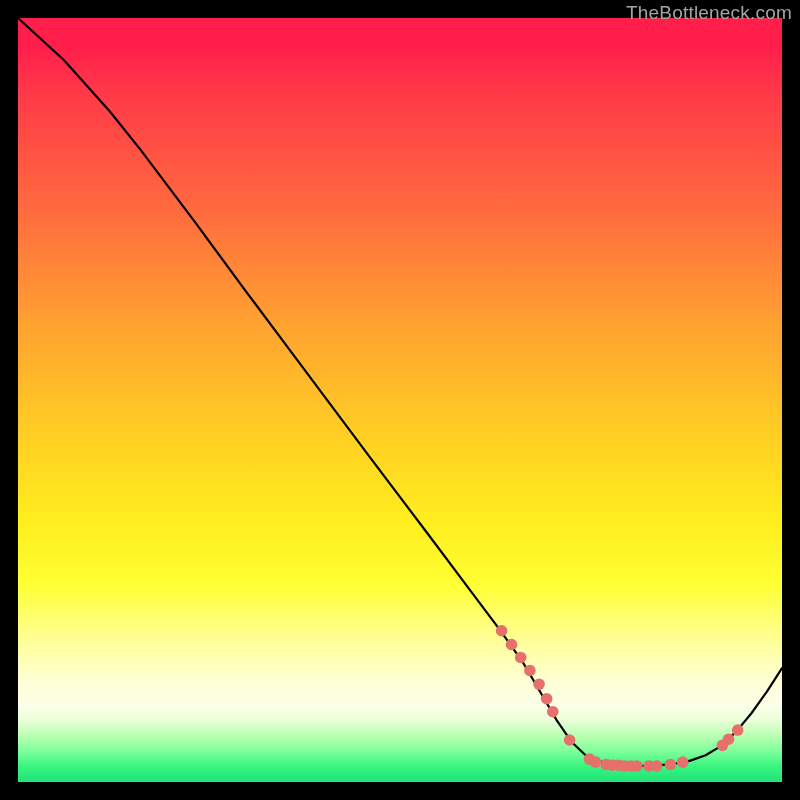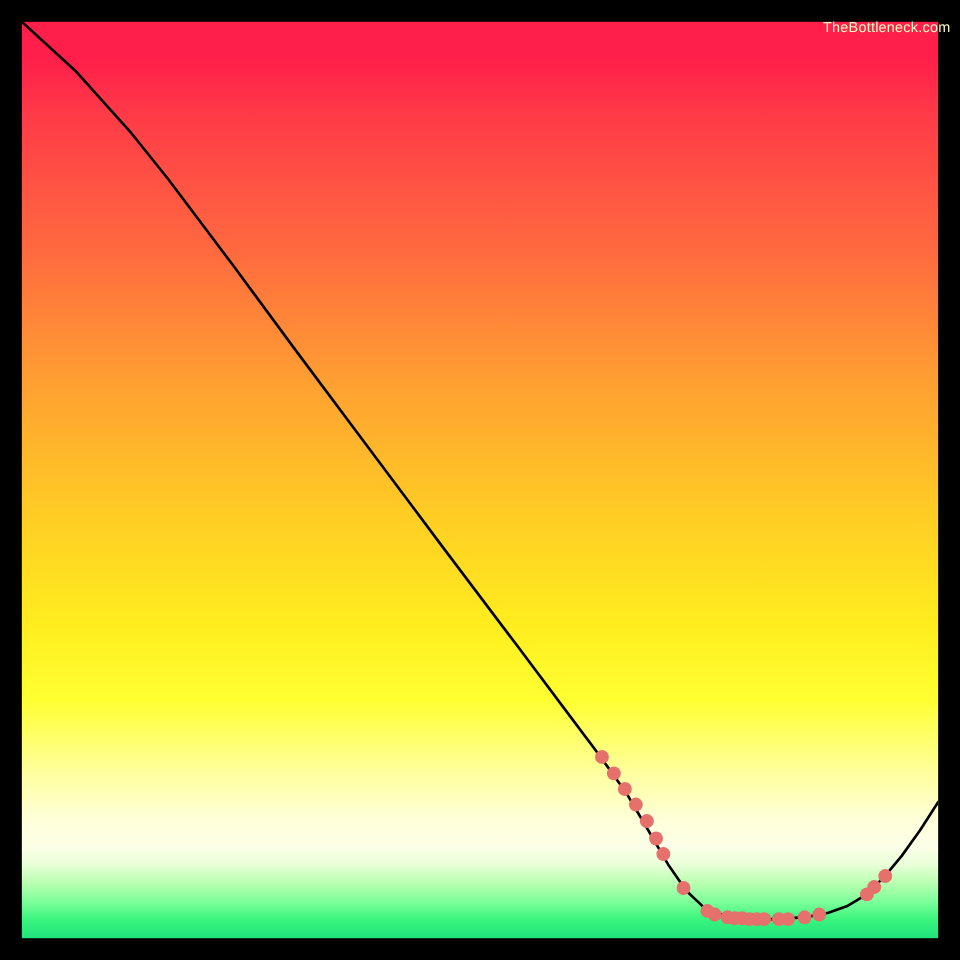--- a/index.html
+++ b/index.html
@@ -49,24 +49,24 @@
       #1fe37c 100%
     );
   }
   .svg-layer {
     position: absolute;
     left: 0; top: 0;
     width: 100%; height: 100%;
   }
   .watermark {
     position: absolute;
-    top: 16px;
+    top: 2px;
     right: 8px;
-    color: #fef9c3;
-    font-size: 12px;
+    color: #a3a3a3;
+    font-size: 19px;
     letter-spacing: 0.2px;
     user-select: none;
   }
 </style>
 </head>
 <body>
 
 <div class="stage">
 
   <div class="plot">

